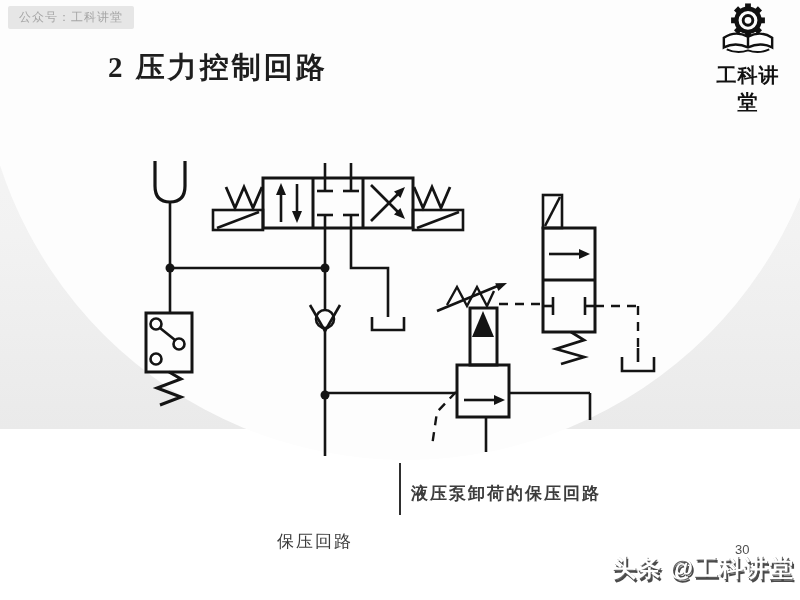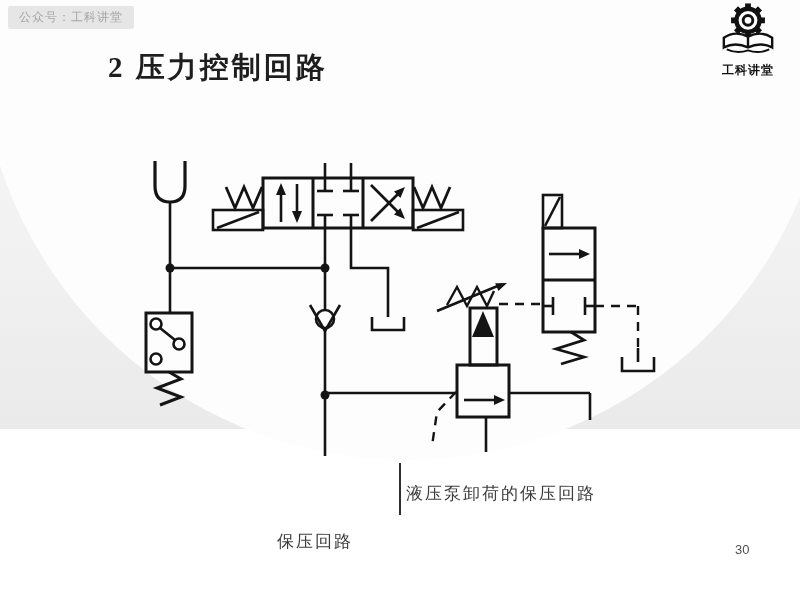--- a/index.html
+++ b/index.html
@@ -8,25 +8,25 @@
   .slide{position:relative;width:800px;height:429px;
          background:linear-gradient(180deg,#f7f7f7 0%,#f2f2f2 55%,#eaeaea 100%);}
   .diagram-svg{position:absolute;left:0;top:0;width:800px;height:600px;}
   .badge{position:absolute;left:8px;top:6px;padding:3px 11px;
          background:#e6e6e6;color:#a5a5a5;font-size:12px;border-radius:2px;
          letter-spacing:1px;}
   .title{position:absolute;left:92px;top:32px;margin:16px;
          font-family:"Liberation Serif","DejaVu Serif",serif;
          font-size:29px;font-weight:600;color:#1e1e1e;letter-spacing:3px;}
   .logo{position:absolute;left:708px;top:2px;width:80px;text-align:center;}
-  .logo-text{font-size:12px;font-weight:bold;color:#111;margin-top:-2px;letter-spacing:1px;}
+  .logo-text{font-size:20px;font-weight:bold;color:#111;margin-top:-2px;letter-spacing:1px;}
   .caption{position:absolute;top:482px;font-family:"Liberation Serif","DejaVu Serif",serif;
            font-size:17px;color:#3c3c3c;letter-spacing:2px;}
   .caption-left{left:240px;width:150px;text-align:center;margin-top:48px;}
-  .caption-right{left:406px;width:200px;text-align:left;}
+  .caption-right{left:406px;width:200px;text-align:center;font-weight:bold;}
   .caption-divider{position:absolute;left:399px;top:463px;width:2px;height:52px;background:#2f2f2f;}
   .page-number{position:absolute;left:735px;top:542px;font-size:13px;color:#4f4f4f;}
   .watermark{position:absolute;left:612px;top:552px;width:188px;
              font-size:24px;font-weight:bold;color:#ffffff;letter-spacing:1px;
              text-shadow:2px 3px 0 #4a4a4a, 1px 1px 0 #6a6a6a;}
 </style>
 </head>
 <body>
 
 <div class="slide">
@@ -183,14 +183,15 @@
       </g>
     </svg>
     <div class="logo-text">工科讲堂</div>
   </div>
 
   <div class="caption caption-left">保压回路</div>
   <div class="caption-divider"></div>
   <div class="caption caption-right">液压泵卸荷的保压回路</div>
 
   <div class="page-number">30</div>
+  <div class="watermark">头条 @工科讲堂</div>
 
 </div>
 
 </body></html>

